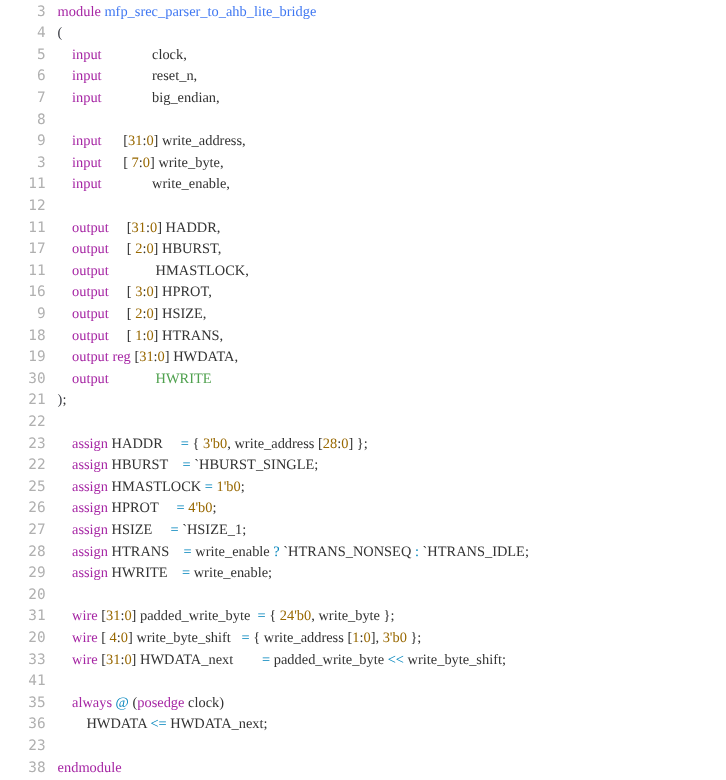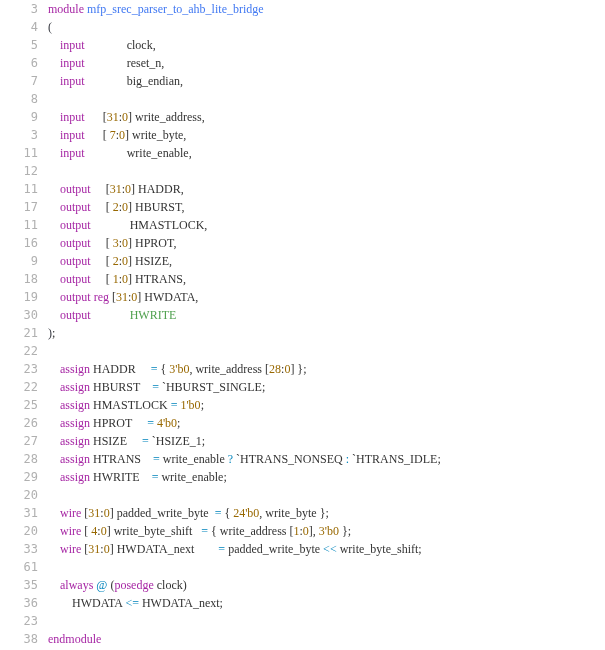--- a/index.html
+++ b/index.html
@@ -67,20 +67,20 @@
       <div class="line">22</div>
       <div class="line">25</div>
       <div class="line">26</div>
       <div class="line">27</div>
       <div class="line">28</div>
       <div class="line">29</div>
       <div class="line">20</div>
       <div class="line">31</div>
       <div class="line">20</div>
       <div class="line">33</div>
-      <div class="line">61</div>
+      <div class="line">41</div>
       <div class="line">35</div>
       <div class="line">36</div>
       <div class="line">23</div>
       <div class="line">38</div>
     </div>
   <div class="code" id="code"><div class="line"><span class="kw">module</span><span> </span><span class="fn">mfp_srec_parser_to_ahb_lite_bridge</span></div><div class="line"><span class="paren">(</span></div><div class="line"><span>    </span><span class="kw">input</span><span>              clock,</span></div><div class="line"><span>    </span><span class="kw">input</span><span>              reset_n,</span></div><div class="line"><span>    </span><span class="kw">input</span><span>              big_endian,</span></div><div class="line">&nbsp;</div><div class="line"><span>    </span><span class="kw">input</span><span>      [</span><span class="num">31</span><span>:</span><span class="num">0</span><span>] write_address,</span></div><div class="line"><span>    </span><span class="kw">input</span><span>      [ </span><span class="num">7</span><span>:</span><span class="num">0</span><span>] write_byte,</span></div><div class="line"><span>    </span><span class="kw">input</span><span>              write_enable,</span></div><div class="line">&nbsp;</div><div class="line"><span>    </span><span class="kw">output</span><span>     [</span><span class="num">31</span><span>:</span><span class="num">0</span><span>] HADDR,</span></div><div class="line"><span>    </span><span class="kw">output</span><span>     [ </span><span class="num">2</span><span>:</span><span class="num">0</span><span>] HBURST,</span></div><div class="line"><span>    </span><span class="kw">output</span><span>             HMASTLOCK,</span></div><div class="line"><span>    </span><span class="kw">output</span><span>     [ </span><span class="num">3</span><span>:</span><span class="num">0</span><span>] HPROT,</span></div><div class="line"><span>    </span><span class="kw">output</span><span>     [ </span><span class="num">2</span><span>:</span><span class="num">0</span><span>] HSIZE,</span></div><div class="line"><span>    </span><span class="kw">output</span><span>     [ </span><span class="num">1</span><span>:</span><span class="num">0</span><span>] HTRANS,</span></div><div class="line"><span>    </span><span class="kw">output</span><span> </span><span class="kw">reg</span><span> [</span><span class="num">31</span><span>:</span><span class="num">0</span><span>] HWDATA,</span></div><div class="line"><span>    </span><span class="kw">output</span><span>             </span><span class="str">HWRITE</span></div><div class="line"><span class="paren">)</span><span>;</span></div><div class="line">&nbsp;</div><div class="line"><span>    </span><span class="kw">assign</span><span> HADDR     </span><span class="op">=</span><span> { </span><span class="num">3'b0</span><span>, write_address [</span><span class="num">28</span><span>:</span><span class="num">0</span><span>] };</span></div><div class="line"><span>    </span><span class="kw">assign</span><span> HBURST    </span><span class="op">=</span><span> `HBURST_SINGLE;</span></div><div class="line"><span>    </span><span class="kw">assign</span><span> HMASTLOCK </span><span class="op">=</span><span> </span><span class="num">1'b0</span><span>;</span></div><div class="line"><span>    </span><span class="kw">assign</span><span> HPROT     </span><span class="op">=</span><span> </span><span class="num">4'b0</span><span>;</span></div><div class="line"><span>    </span><span class="kw">assign</span><span> HSIZE     </span><span class="op">=</span><span> `HSIZE_1;</span></div><div class="line"><span>    </span><span class="kw">assign</span><span> HTRANS    </span><span class="op">=</span><span> write_enable </span><span class="op">?</span><span> `HTRANS_NONSEQ </span><span class="op">:</span><span> `HTRANS_IDLE;</span></div><div class="line"><span>    </span><span class="kw">assign</span><span> HWRITE    </span><span class="op">=</span><span> write_enable;</span></div><div class="line">&nbsp;</div><div class="line"><span>    </span><span class="kw">wire</span><span> [</span><span class="num">31</span><span>:</span><span class="num">0</span><span>] padded_write_byte  </span><span class="op">=</span><span> { </span><span class="num">24'b0</span><span>, write_byte };</span></div><div class="line"><span>    </span><span class="kw">wire</span><span> [ </span><span class="num">4</span><span>:</span><span class="num">0</span><span>] write_byte_shift   </span><span class="op">=</span><span> { write_address [</span><span class="num">1</span><span>:</span><span class="num">0</span><span>], </span><span class="num">3'b0</span><span> };</span></div><div class="line"><span>    </span><span class="kw">wire</span><span> [</span><span class="num">31</span><span>:</span><span class="num">0</span><span>] HWDATA_next        </span><span class="op">=</span><span> padded_write_byte </span><span class="op">&lt;&lt;</span><span> write_byte_shift;</span></div><div class="line">&nbsp;</div><div class="line"><span>    </span><span class="kw">always</span><span> </span><span class="op">@</span><span> (</span><span class="kw">posedge</span><span> clock)</span></div><div class="line"><span>        HWDATA </span><span class="op">&lt;=</span><span> HWDATA_next;</span></div><div class="line">&nbsp;</div><div class="line"><span class="kw">endmodule</span></div></div>
 </div>
 
 </body></html>

